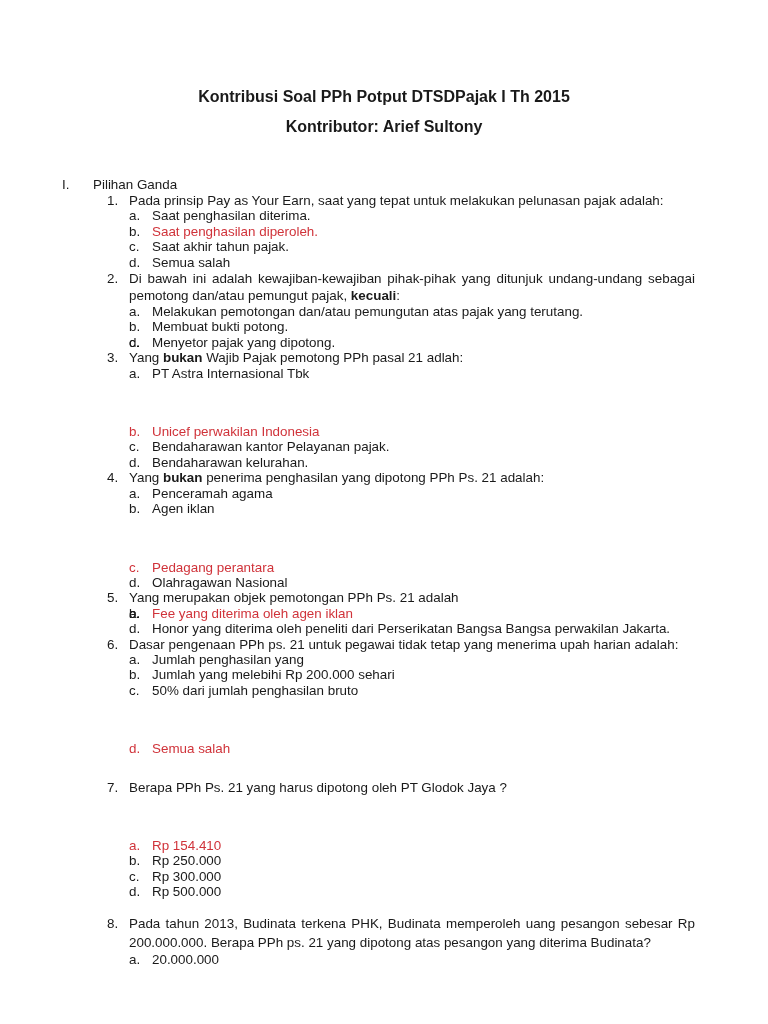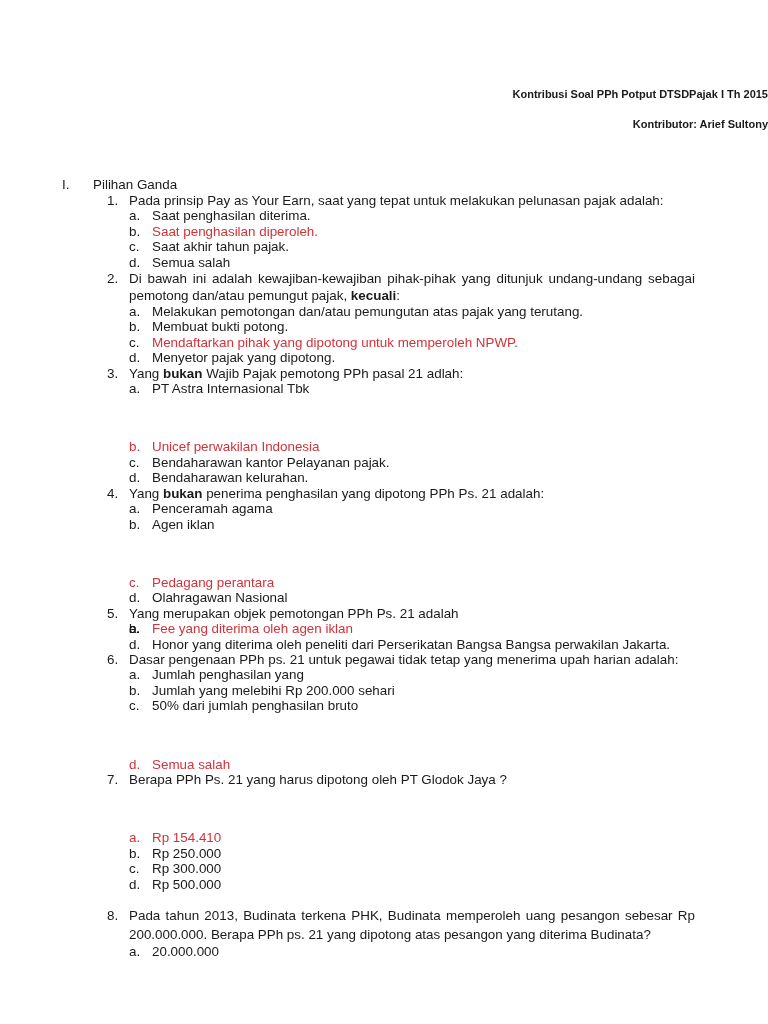--- a/index.html
+++ b/index.html
@@ -1,18 +1,18 @@
 <!DOCTYPE html>
 <html><head>
 <meta charset="utf-8">
 <style>
   html, body { margin: 0; padding: 0; background: #ffffff; }
   body { width: 768px; height: 1024px; overflow: hidden; position: relative;
          font-family: "Liberation Sans", sans-serif; color: #1a1a1a; font-size: 13.4px; }
-  .title { position: absolute; left: 0; width: 768px; text-align: right; font-weight: bold; font-size: 11px; }
+  .title { position: absolute; left: 0; width: 768px; text-align: center; font-weight: bold; font-size: 16px; }
   .t1 { top: 88px; }
   .t2 { top: 118px; }
   .section { position: absolute; left: 62px; top: 177px; width: 640px; }
   .sec-head { position: relative; height: 16px; line-height: 16px; }
   .sec-num { position: absolute; left: 0; }
   .sec-label { position: absolute; left: 31px; }
   .q { position: relative; margin-left: 45px; width: 588px; }
   .q-line { position: relative; line-height: 15.4px; padding-left: 22px; text-align: justify; }
   .q-num { position: absolute; left: 0; top: 0; }
   .q-text { display: block; }
@@ -50,21 +50,21 @@
     </div>
 
     <div class="q">
       <div class="q-line" style="line-height:17px;">
           <span class="q-num">2.</span>
           <span class="q-text"><span>Di bawah ini adalah kewajiban-kewajiban pihak-pihak yang ditunjuk undang-undang sebagai pemotong dan/atau pemungut pajak, </span><b>kecuali</b><span>:</span></span>
         </div>
       <div class="opts">
         <div class="opt"><span class="opt-label">a.</span><span>Melakukan pemotongan dan/atau pemungutan atas pajak yang terutang.</span></div>
         <div class="opt"><span class="opt-label">b.</span><span>Membuat bukti potong.</span></div>
-        <div class="opt"><span class="opt-label">c.</span><span class="red">Mendaftarkan pihak yang dipotong untuk memperoleh NPWP.</span></div>
+        <div class="opt"><span class="opt-label">c.</span></div>
         <div class="opt"><span class="opt-label">d.</span><span>Menyetor pajak yang dipotong.</span></div>
       </div>
     </div>
 
     <div class="q">
       <div class="q-line">
           <span class="q-num">3.</span>
           <span class="q-text"><span>Yang </span><b>bukan</b><span> Wajib Pajak pemotong PPh pasal 21 adlah:</span></span>
         </div>
       <div class="opts">
@@ -110,21 +110,21 @@
         <div class="opt"><span class="opt-label">a.</span><span>Jumlah penghasilan yang</span></div>
         <div class="opt"><span class="opt-label">b.</span><span>Jumlah yang melebihi Rp 200.000 sehari</span></div>
         <div class="opt"><span class="opt-label">c.</span><span>50% dari jumlah penghasilan bruto</span></div>
         <div class="opt red"><span class="opt-label">d.</span><span>Semua salah</span></div>
       </div>
     </div>
 
     <div class="q">
       <div class="q-line">
           <span class="q-num">7.</span>
-          <span class="extra" style="display:block;">Berapa PPh Ps. 21 yang harus dipotong oleh PT Glodok Jaya ?</span>
+          <span class="extra" style="display:block;margin-top:23px;">Berapa PPh Ps. 21 yang harus dipotong oleh PT Glodok Jaya ?</span>
         </div>
       <div class="opts">
         <div class="opt red"><span class="opt-label">a.</span><span>Rp 154.410</span></div>
         <div class="opt"><span class="opt-label">b.</span><span>Rp 250.000</span></div>
         <div class="opt"><span class="opt-label">c.</span><span>Rp 300.000</span></div>
         <div class="opt"><span class="opt-label">d.</span><span>Rp 500.000</span></div>
       </div>
     </div>
 
     <div class="gap"></div>

